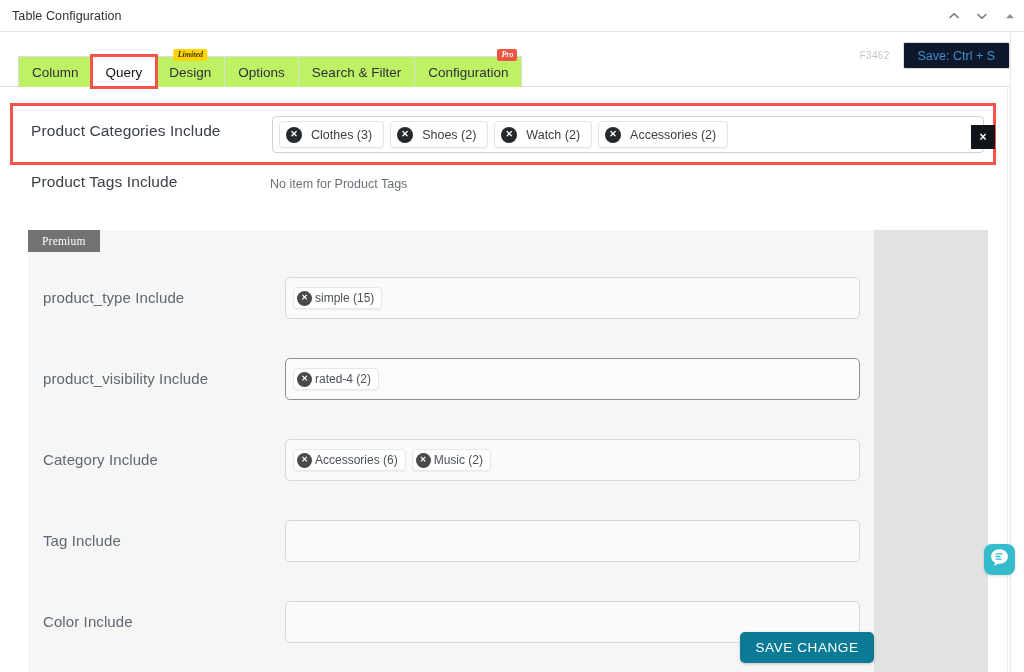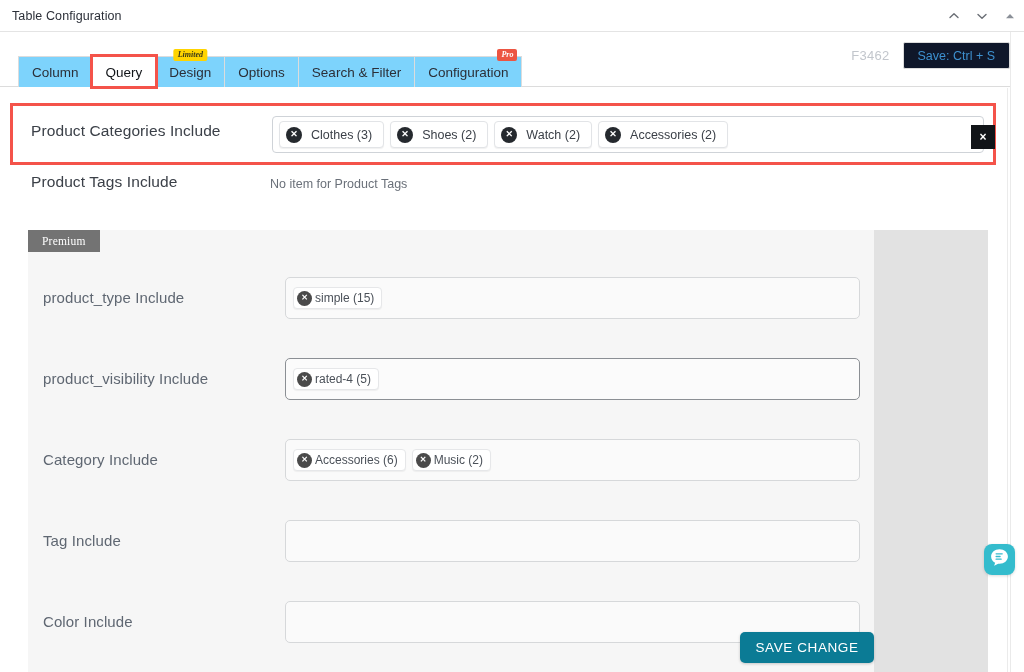--- a/index.html
+++ b/index.html
@@ -76,21 +76,21 @@
     position: absolute;
     left: 18px;
     bottom: -1px;
     display: flex;
     align-items: flex-end;
   }
   .tab {
     position: relative;
     height: 31px;
     padding: 0 13px;
-    background: #7dd3fc;
+    background: #bef264;
     border: 1px solid #dcdcdc;
     border-bottom: none;
     margin-right: -1px;
     display: flex;
     align-items: center;
     justify-content: center;
     font-size: 13.5px;
     color: #2b2f38;
     box-sizing: border-box;
     white-space: nowrap;
@@ -131,21 +131,21 @@
 
   .save-area {
     position: absolute;
     right: 14px;
     top: 10px;
     display: flex;
     align-items: center;
     gap: 13px;
   }
   .form-id {
-    font-size: 13px;
+    font-size: 10px;
     color: #c2c6cc;
     letter-spacing: .3px;
   }
   .save-btn {
     height: 27px;
     padding: 0 14px;
     background: #0f172a;
     border: 1px solid #dcdcdc;
     border-radius: 2px;
     color: #3d90cf;
@@ -558,21 +558,21 @@
             <span>simple (15)</span>
           </span>
         </div>
       </div>
 
       <div class="prow" style="top:109px;">
         <div class="row-label">product_visibility Include</div>
         <div class="pfield emph">
           <span class="pchip">
             <span class="pchip-x">✕</span>
-            <span>rated-4 (5)</span>
+            <span>rated-4 (2)</span>
           </span>
         </div>
       </div>
 
       <div class="prow" style="top:190px;">
         <div class="row-label">Category Include</div>
         <div class="pfield">
           <span class="pchip">
             <span class="pchip-x">✕</span>
             <span>Accessories (6)</span>

